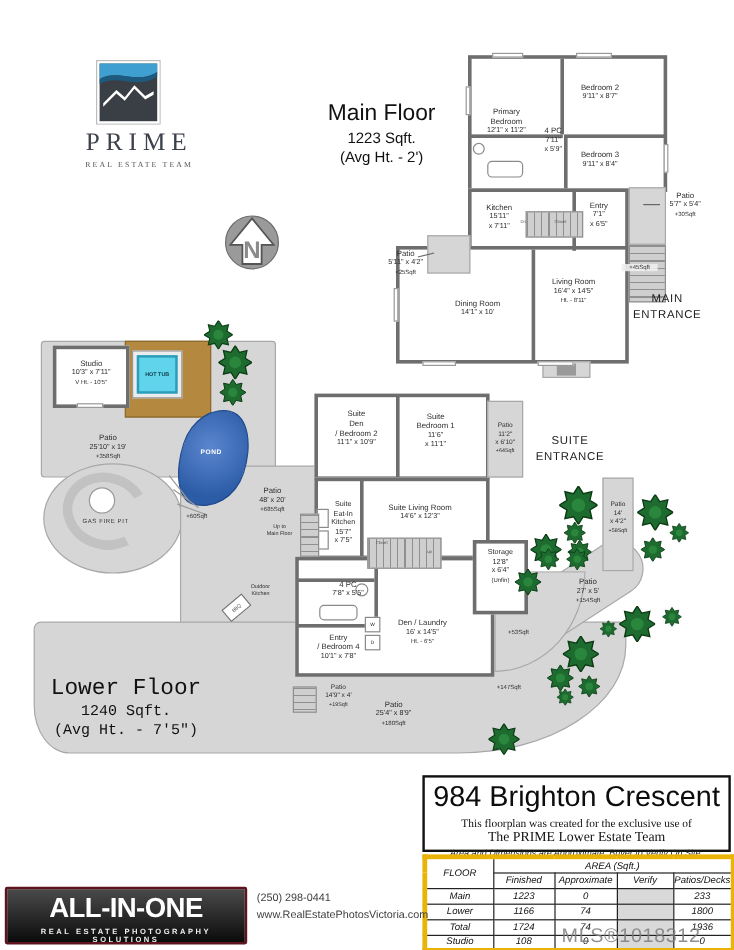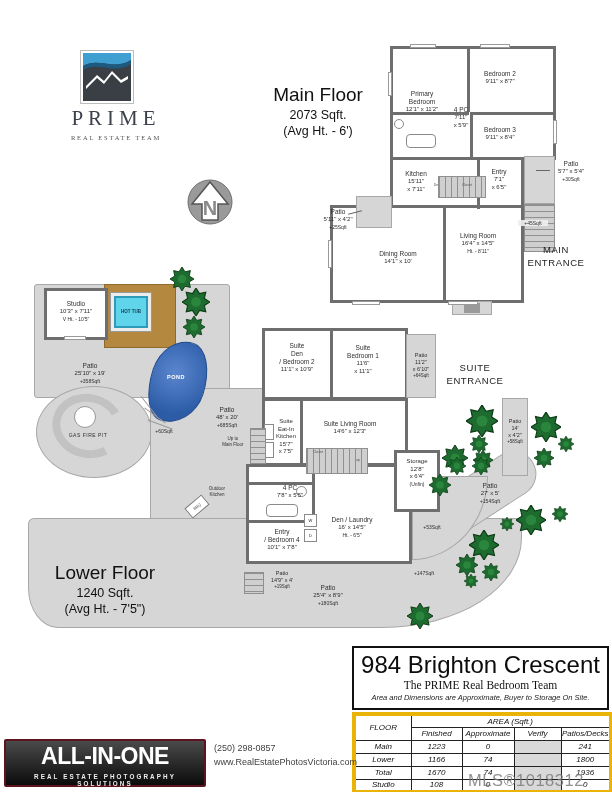--- a/index.html
+++ b/index.html
@@ -73,22 +73,22 @@
   <rect x="3" y="3" width="48" height="48" fill="#3a3e45"></rect>
   <path d="M3,16 C18,7 34,21 51,10 L51,3 L3,3 Z" fill="#3f9fd0"></path>
   <path d="M3,20 C18,11 34,25 51,14 L51,10 C34,21 18,7 3,16 Z" fill="#1c5a80"></path>
   <polygon points="6,36 17,25 24,31 32,21 41,30 48,26 48,29 41,33 32,24 24,34 17,28 6,39" fill="#ffffff"></polygon>
 </svg>
 <div class="brand-word" style="left:46px;top:106px;width:140px;">PRIME</div>
 <div class="brand-tag" style="left:46px;top:134px;width:140px;">REAL ESTATE TEAM</div>
 
 <div class="floor-title" style="left:253px;top:84px;width:130px;">
   <span class="t">Main Floor</span>
-  <span class="s">2073 Sqft.</span>
-  <span class="s">(Avg Ht. - 6')</span>
+  <span class="s">1223 Sqft.</span>
+  <span class="s">(Avg Ht. - 2')</span>
 </div>
 
 <svg class="abs" style="left:186px;top:178px" width="48" height="48" viewBox="0 0 48 48">
   <circle cx="24" cy="24" r="22" fill="#9a9a9a" stroke="#6e6e6e"></circle>
   <polygon points="24,4 42,26 32,26 32,42 16,42 16,26 6,26" fill="#ffffff" stroke="#555" stroke-width="1.5"></polygon>
   <text x="24" y="37" text-anchor="middle" font-size="20" font-weight="bold" fill="#8a8a8a">N</text>
 </svg>
 
 <div class="room" style="left:390px;top:46px;width:166px;height:114px;"></div>
 <div class="room" style="left:390px;top:157px;width:134px;height:53px;"></div>
@@ -411,30 +411,31 @@
 <svg class="tree" viewBox="0 0 40 40" style="left:482px;top:563px;width:18px;height:18px">
     <use href="#tree-sym"></use>
   </svg>
 <svg class="tree" viewBox="0 0 40 40" style="left:464px;top:574px;width:14px;height:14px">
     <use href="#tree-sym"></use>
   </svg>
 <svg class="tree" viewBox="0 0 40 40" style="left:407px;top:603px;width:26px;height:26px">
     <use href="#tree-sym"></use>
   </svg>
 
-<div class="floor-title" style="left:42px;top:562px;width:126px;">
+<div class="floor-title" style="left:42px;top:562px;width:126px;font-family:Liberation Mono, monospace;">
   <span class="t">Lower Floor</span>
   <span class="s">1240 Sqft.</span>
   <span class="s">(Avg Ht. - 7'5")</span>
 </div>
 
 <div id="address-box">
   <div class="addr">984 Brighton Crescent</div>
-  <div class="l2">The PRIME Real Bedroom Team</div>
-  <div class="l3">Area and Dimensions are Approximate, Buyer to Storage On Site.</div>
+  <div class="l1">This floorplan was created for the exclusive use of</div>
+  <div class="l2">The PRIME Lower Estate Team</div>
+  <div class="l3">Area and Dimensions are Approximate, Buyer to Verify On Site.</div>
 </div>
 
 <table id="area-table">
   <colgroup>
       <col style="width:57px">
       <col style="width:51px">
       <col style="width:52px">
       <col style="width:47px">
       <col style="width:50px">
     </colgroup>
@@ -447,32 +448,32 @@
     <td>Finished</td>
     <td>Approximate</td>
     <td>Verify</td>
     <td>Patios/Decks</td>
   </tr>
   <tr>
     <td>Main</td>
     <td>1223</td>
     <td>0</td>
     <td class="g"></td>
-    <td>241</td>
+    <td>233</td>
   </tr>
   <tr>
     <td>Lower</td>
     <td>1166</td>
     <td>74</td>
     <td class="g"></td>
     <td>1800</td>
   </tr>
   <tr>
     <td>Total</td>
-    <td>1670</td>
+    <td>1724</td>
     <td>74</td>
     <td class="g"></td>
     <td>1936</td>
   </tr>
   <tr>
     <td>Studio</td>
     <td>108</td>
     <td>0</td>
     <td class="g"></td>
     <td>0</td>
@@ -480,15 +481,15 @@
 </tbody>
   </table>
 
 <div id="watermark">MLS®1018312</div>
 
 <div id="footer-box">
   <div class="fb">ALL-IN-ONE</div>
   <div class="ft">REAL ESTATE PHOTOGRAPHY SOLUTIONS</div>
 </div>
 <div id="footer-contact">
-  <div>(250) 298-0857</div>
+  <div>(250) 298-0441</div>
   <div>www.RealEstatePhotosVictoria.com</div>
 </div>
 
 </body></html>

